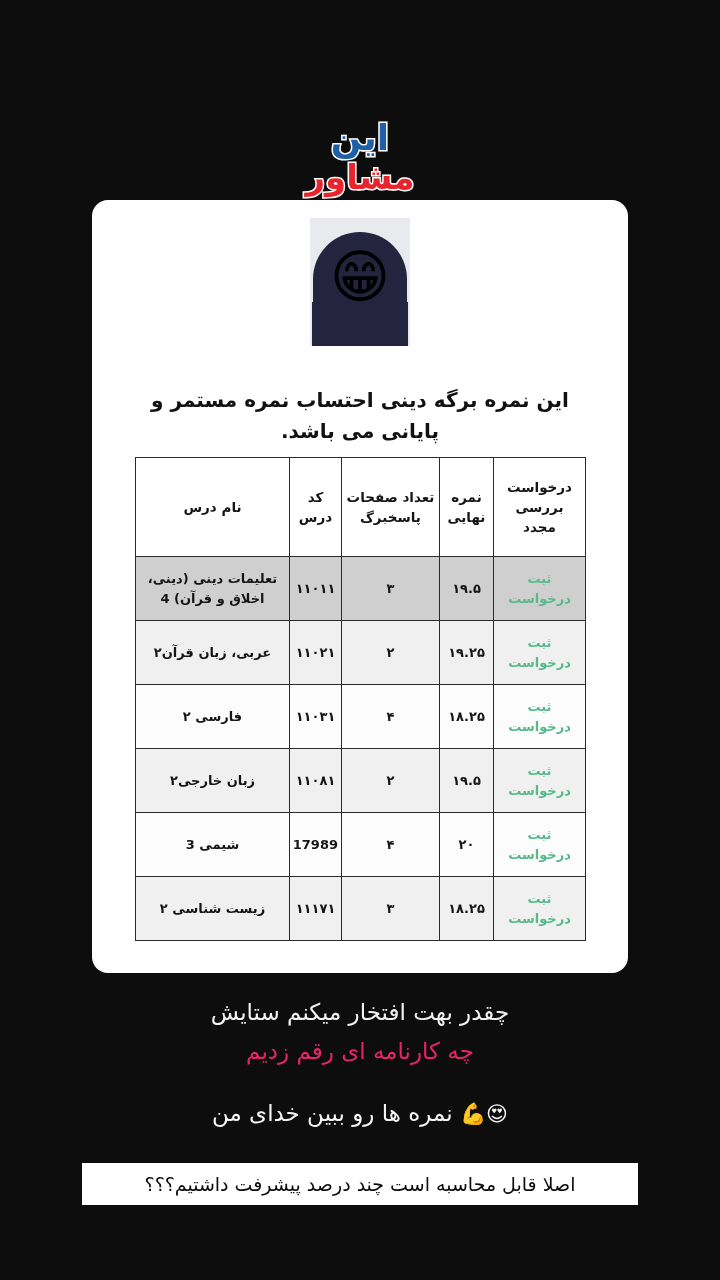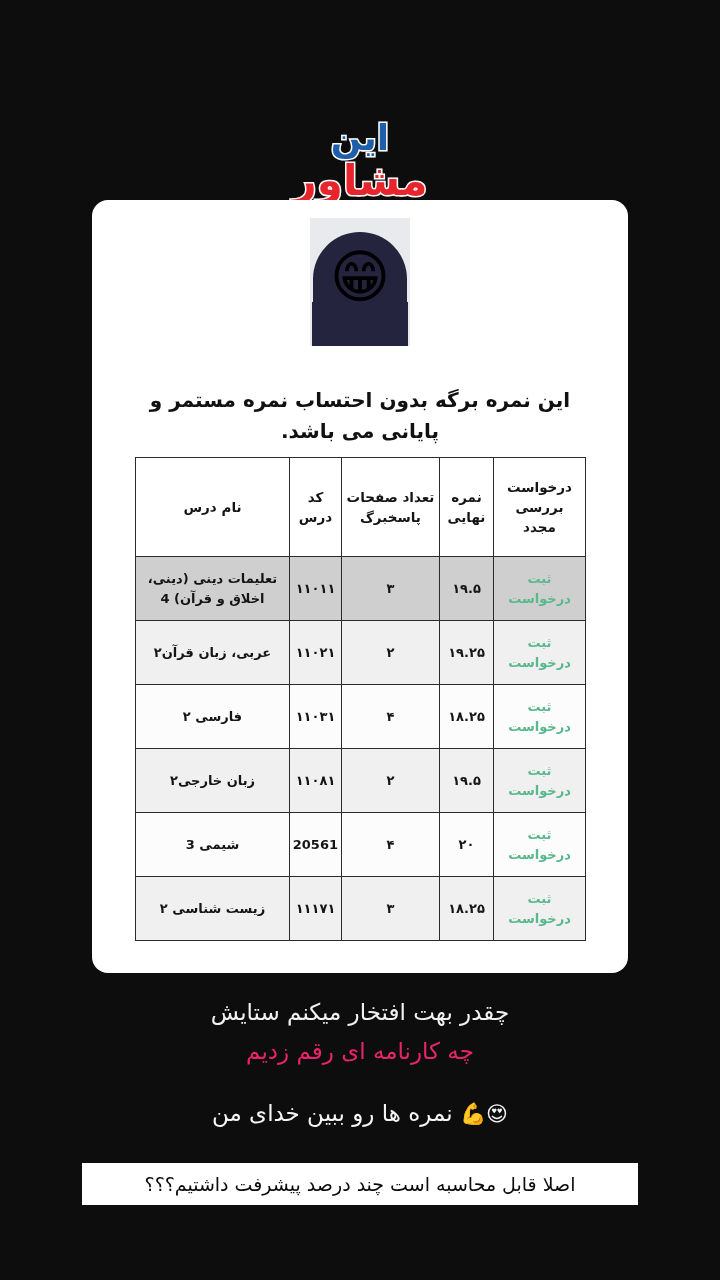--- a/index.html
+++ b/index.html
@@ -34,21 +34,21 @@
     direction: rtl;
   }
   .logo-top {
     font-size: 36px;
     color: #1f5fa9;
     -webkit-text-stroke: 3px #ffffff;
     paint-order: stroke fill;
     text-shadow: 0 0 2px rgba(255,255,255,.7);
   }
   .logo-bottom {
-    font-size: 42px;
+    font-size: 34px;
     color: #e8252c;
     margin-top: 4px;
     -webkit-text-stroke: 3px #ffffff;
     paint-order: stroke fill;
     text-shadow: 0 0 2px rgba(255,255,255,.7);
   }
 
   
   .card {
     position: absolute;
@@ -230,21 +230,21 @@
 </div>
 
 <div class="card">
 
   <div class="photo-area">
     <div class="photo-hijab"></div>
     <div class="photo-neck"></div>
     <div class="photo-emoji">😁</div>
   </div>
 
-  <div class="notice">این نمره برگه بدون احتساب نمره مستمر و پایانی می باشد.</div>
+  <div class="notice">این نمره برگه دینی احتساب نمره مستمر و پایانی می باشد.</div>
 
   <table class="grade-table">
     <colgroup>
       <col class="col-action">
         <col class="col-score">
         <col class="col-pages">
         <col class="col-code">
         <col class="col-name">
     </colgroup>
     <thead>
@@ -282,21 +282,21 @@
         <td class="cell-action">ثبت درخواست</td>
         <td>۱۹.۵</td>
         <td>۲</td>
         <td>۱۱۰۸۱</td>
         <td class="cell-name">زبان خارجی۲</td>
       </tr>
       <tr class="row-base">
         <td class="cell-action">ثبت درخواست</td>
         <td>۲۰</td>
         <td>۴</td>
-        <td>20561</td>
+        <td>17989</td>
         <td class="cell-name">شیمی 3</td>
       </tr>
       <tr class="row-alt">
         <td class="cell-action">ثبت درخواست</td>
         <td>۱۸.۲۵</td>
         <td>۳</td>
         <td>۱۱۱۷۱</td>
         <td class="cell-name">زیست شناسی ۲</td>
       </tr>
     </tbody>

